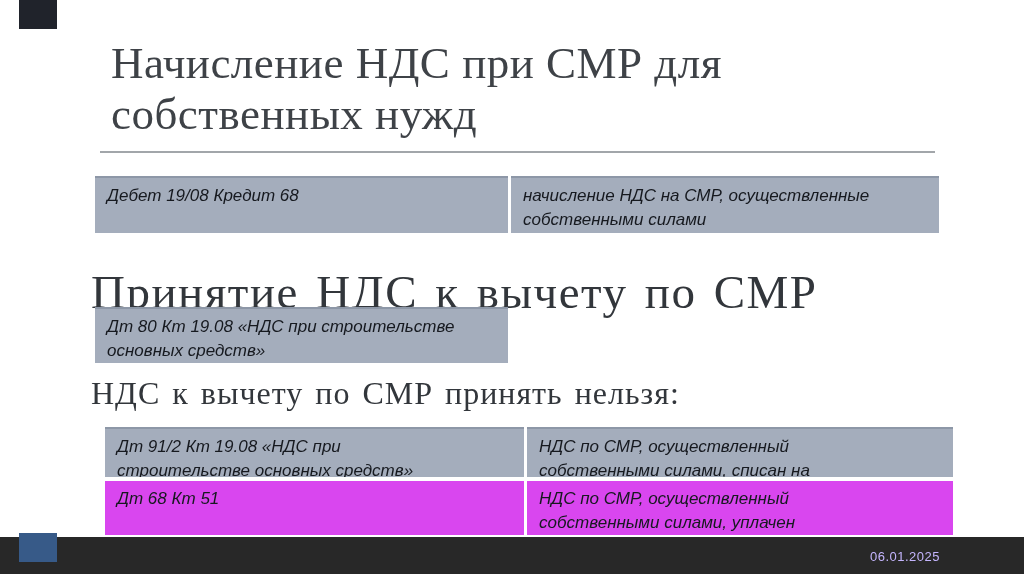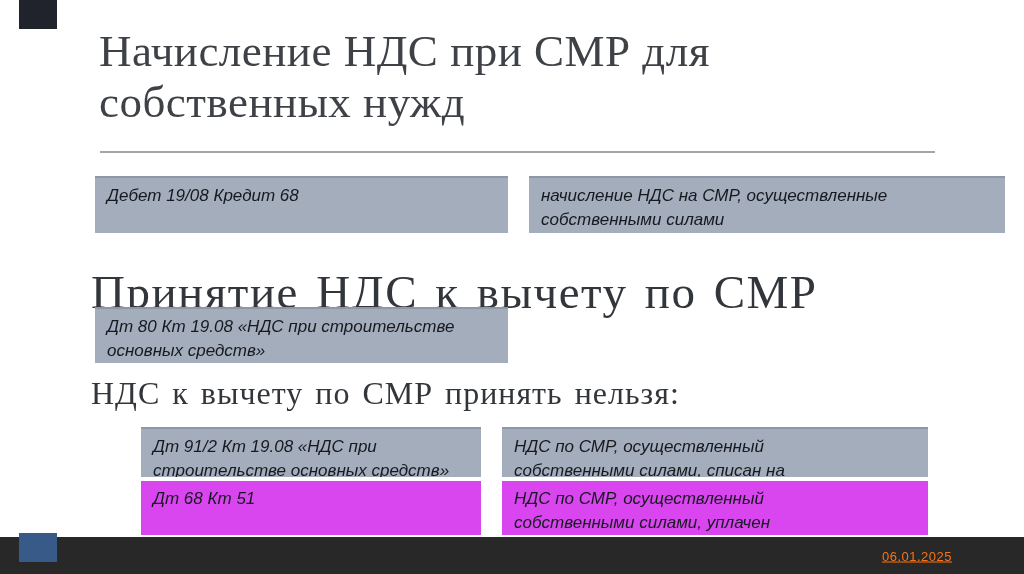--- a/index.html
+++ b/index.html
@@ -16,21 +16,21 @@
   }
 
   
   .corner-square{position:absolute;left:19px;width:38px;}
   .corner-square.top{top:0;height:29px;background:#20232b;}
   .corner-square.bottom{top:533px;height:29px;background:#375a88;z-index:6;}
 
   
   .title{
     position:absolute;left:99px;top:26px;width:820px;
-    margin:0;
+    margin:12px;
     font-family:"Liberation Serif",serif;
     font-weight:400;
     font-size:45px;line-height:51px;
     letter-spacing:0.5px;
     color:#3e4247;
   }
   .title-rule{
     position:absolute;left:100px;top:151px;width:835px;height:2px;
     background:#a2a6aa;
   }
@@ -39,63 +39,62 @@
     font-family:"Liberation Serif",serif;
     font-weight:400;
     color:#32363b;
     white-space:nowrap;
   }
   .subheading.h2{left:91px;top:252px;font-size:47px;line-height:52px;letter-spacing:1.5px;word-spacing:4px;margin-top:14px;}
   .subheading.h3{left:91px;top:368px;font-size:32px;line-height:50px;letter-spacing:1px;word-spacing:3px;}
 
   
   .acc-table{position:absolute;display:flex;flex-direction:column;}
-  .acc-row{display:flex;gap:21px;justify-content:space-between;}
+  .acc-row{display:flex;gap:3px;justify-content:space-between;}
   .acc-cell{
     box-sizing:border-box;
     padding:6px 12px;
     font-style:italic;
     font-size:17px;line-height:24px;
     color:#16191f;
     background:#a4adbc;
     border-top:2px solid #8d97a7;
   }
   .acc-cell .cell-text{display:inline-block;max-width:352px;}
   .acc-cell.left{width:413px;}
-  .acc-cell.right{width:476px;}
+  .acc-cell.right{width:428px;}
 
   .t1{left:95px;top:176px;}
   .t1 .acc-cell{height:57px;}
 
   .t2{left:95px;top:307px;}
   .t2 .acc-cell{height:56px;}
 
   .t3{left:105px;top:427px;}
-  .t3 .acc-cell.left{width:340px;margin-left:36px;}
+  .t3 .acc-cell.left{width:419px;}
   .t3 .acc-cell.right{width:426px;}
   .t3 .row1 .acc-cell{height:50px;}
   .t3 .row-sep{height:4px;background:#ffffff;}
   .t3 .row2 .acc-cell{
     height:54px;
     background:#d946ef;
     border-top:none;
   }
 
   
   .footer-bar{
     position:absolute;left:0;top:537px;width:1024px;height:37px;
     background:#282828;z-index:5;
   }
   .footer-date{
-    position:absolute;right:72px;top:50%;
+    position:absolute;right:84px;top:50%;
     transform:translateY(-50%);
     font-size:13px;letter-spacing:0.5px;
-    color:#f97316;
+    color:#c4b5fd;
     font-style:normal;
-    text-decoration:underline;
   }
 </style>
 </head>
 <body>
 
 <div class="slide">
 
   <div class="corner-square top"></div>
 
   <h1 class="title">Начисление НДС при СМР для собственных нужд</h1>

